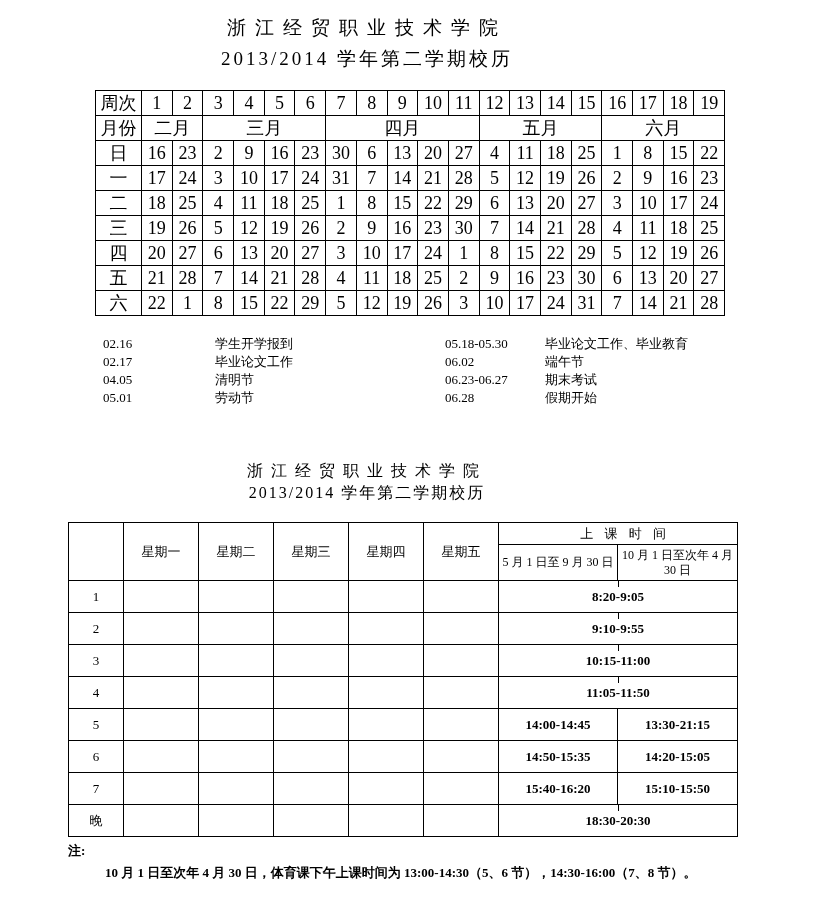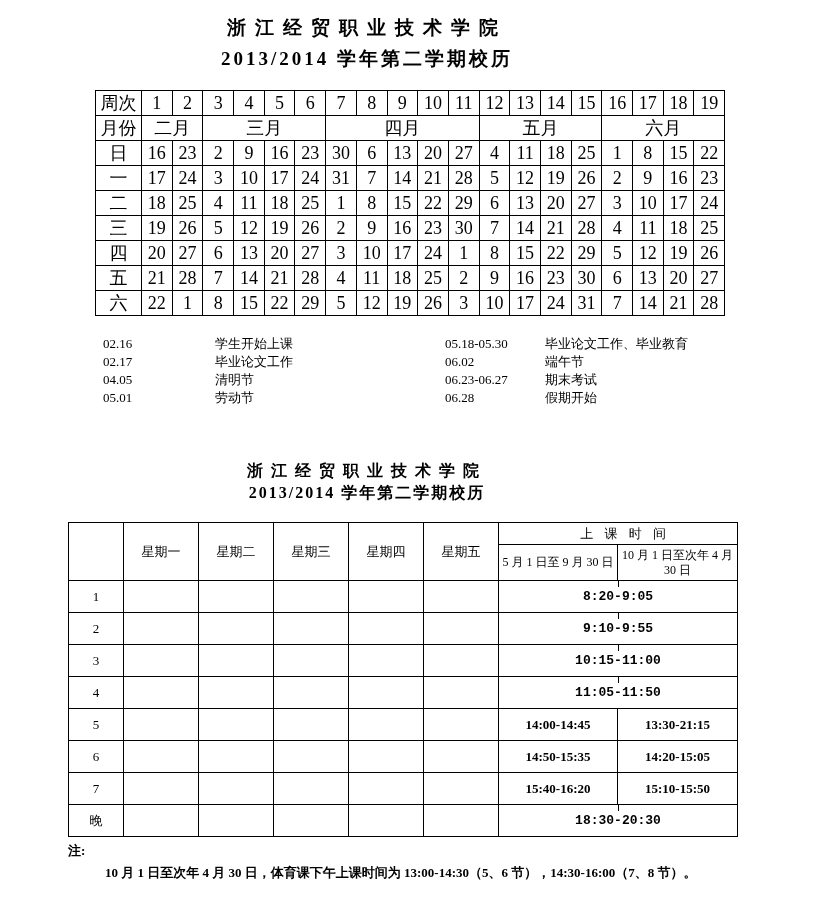--- a/index.html
+++ b/index.html
@@ -3,21 +3,21 @@
 <meta charset="utf-8">
 <style>
   html,body { margin:0; padding:0; }
   body {
     width:818px; height:914px; position:relative; background:#ffffff;
     font-family:"Liberation Serif","DejaVu Serif",serif; color:#000;
   }
   .abs { position:absolute; }
 
   
-  .title-line { left:0; width:734px; text-align:center; font-weight:bold; white-space:nowrap; }
+  .title-line { left:0; width:734px; text-align:center; font-weight:normal; white-space:nowrap; }
   .t1a { top:15px; font-size:19px; letter-spacing:9px; }
   .t1b { top:46px; font-size:19px; letter-spacing:3px; }
   .t2a { top:461px; font-size:16px; letter-spacing:8px; }
   .t2b { top:483px; font-size:16px; letter-spacing:2px; }
 
   
   table { border-collapse:collapse; table-layout:fixed; }
   td { border:1px solid #000; text-align:center; vertical-align:middle; padding:0; overflow:hidden; }
   .cal { left:95px; top:90px; font-size:18px; }
   .cal .hrow td { height:21px; }
@@ -27,21 +27,21 @@
   .events { left:103px; top:319px; display:grid; grid-template-columns:112px 230px 100px 270px; font-size:13px; line-height:18px;margin-top:16px; }
 
   
   .sched { left:68px; top:522px; font-size:13px; }
   .sched .sh1 td { height:21px; }
   .sched .sh2 td { height:35px; }
   .sched .srow td { height:31px; }
   .sched .time-hdr { letter-spacing:4px;padding-left:14px; }
   .sched .sub-hdr { font-size:12px; line-height:1.25; padding:0 2px; }
   .sched .time { font-weight:bold; }
-  .sched td.tickcell { position:relative;font-family:Liberation Mono, monospace; }
+  .sched td.tickcell { position:relative; }
   .sched td.tickcell::before { content:""; position:absolute; left:50%; top:0; width:1px; height:6px; background:#000; }
 
   
   .notes { left:68px; top:840px; font-size:13px; font-weight:bold; line-height:22px; width:740px; }
   .notes .nline { margin-left:37px; white-space:nowrap; }
 </style>
 </head>
 <body>
 
 <div class="abs title-line t1a">浙江经贸职业技术学院</div>
@@ -253,21 +253,21 @@
         <td>7</td>
         <td>14</td>
         <td>21</td>
         <td>28</td>
       </tr>
     </tbody>
 </table>
 
 <div class="abs events">
   <div>02.16</div>
-  <div>学生开始上课</div>
+  <div>学生开学报到</div>
   <div>05.18-05.30</div>
   <div>毕业论文工作、毕业教育</div>
 
   <div>02.17</div>
   <div>毕业论文工作</div>
   <div>06.02</div>
   <div>端午节</div>
 
   <div>04.05</div>
   <div>清明节</div>

